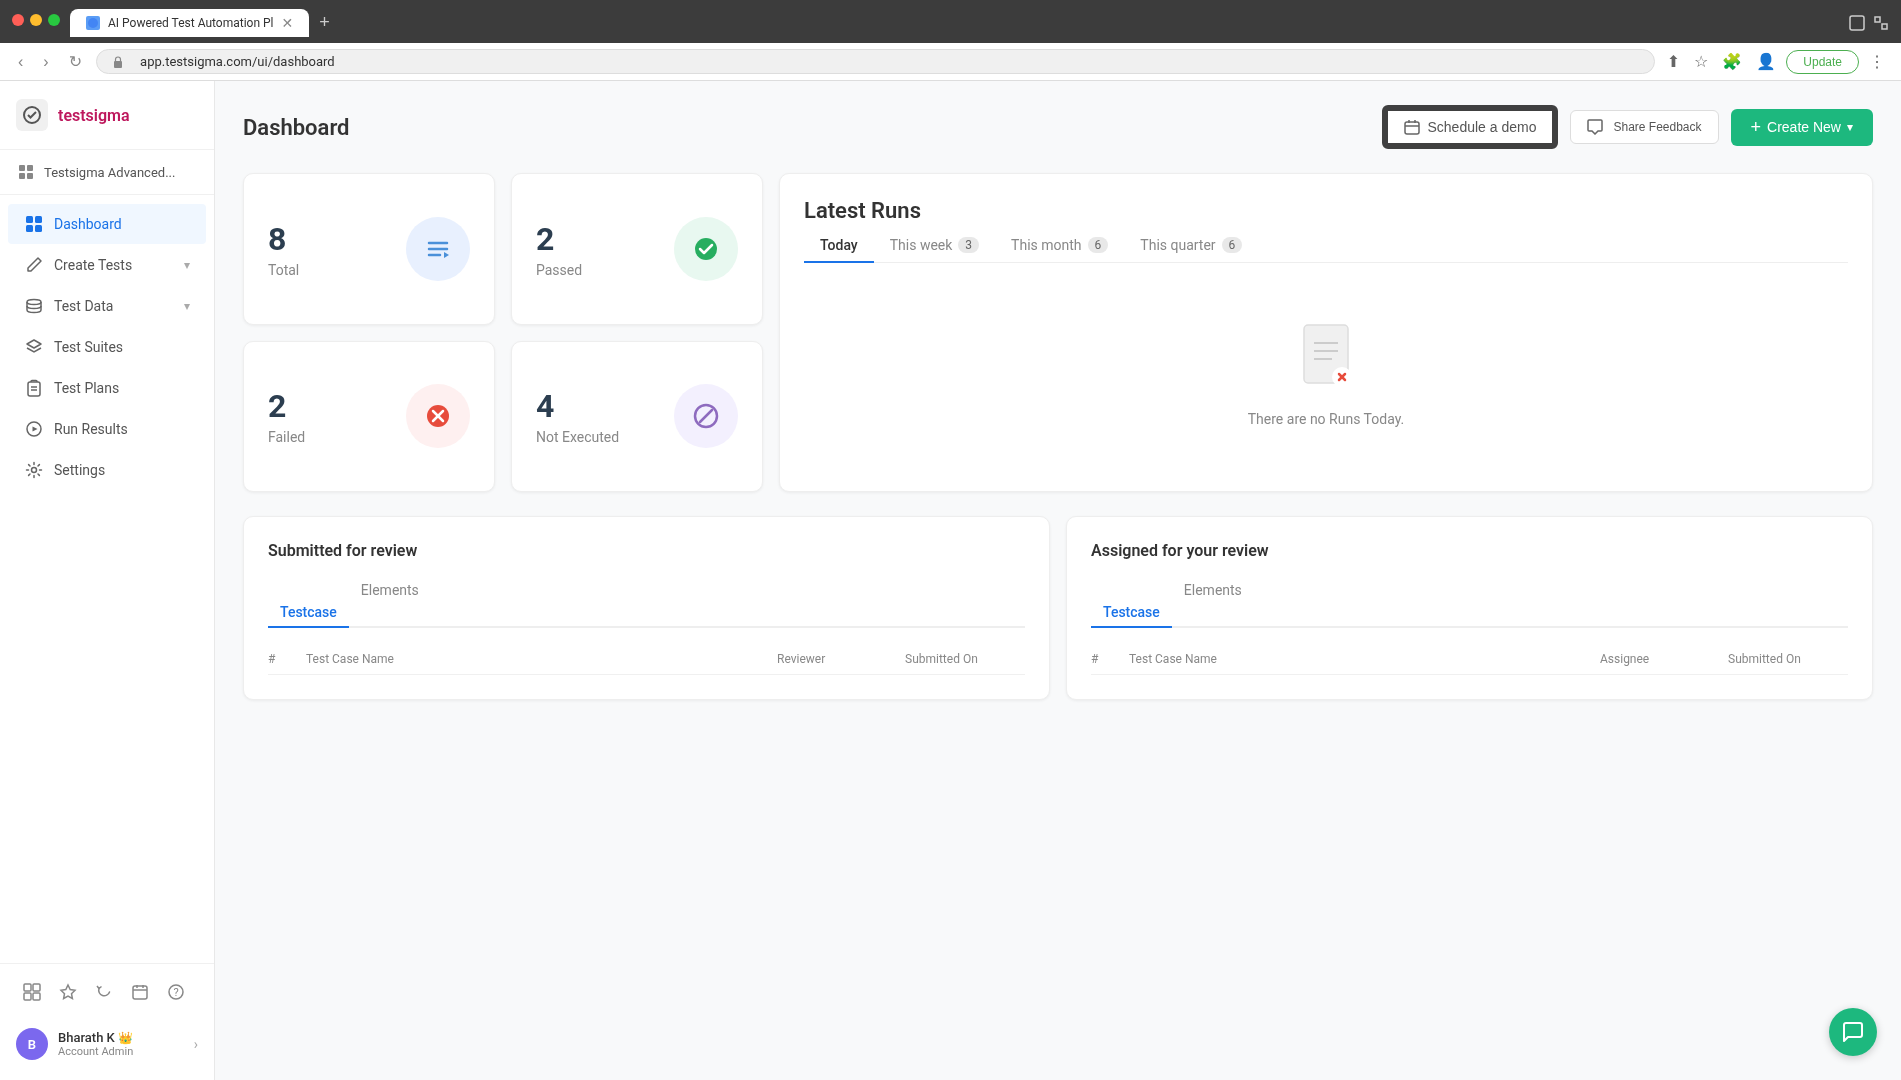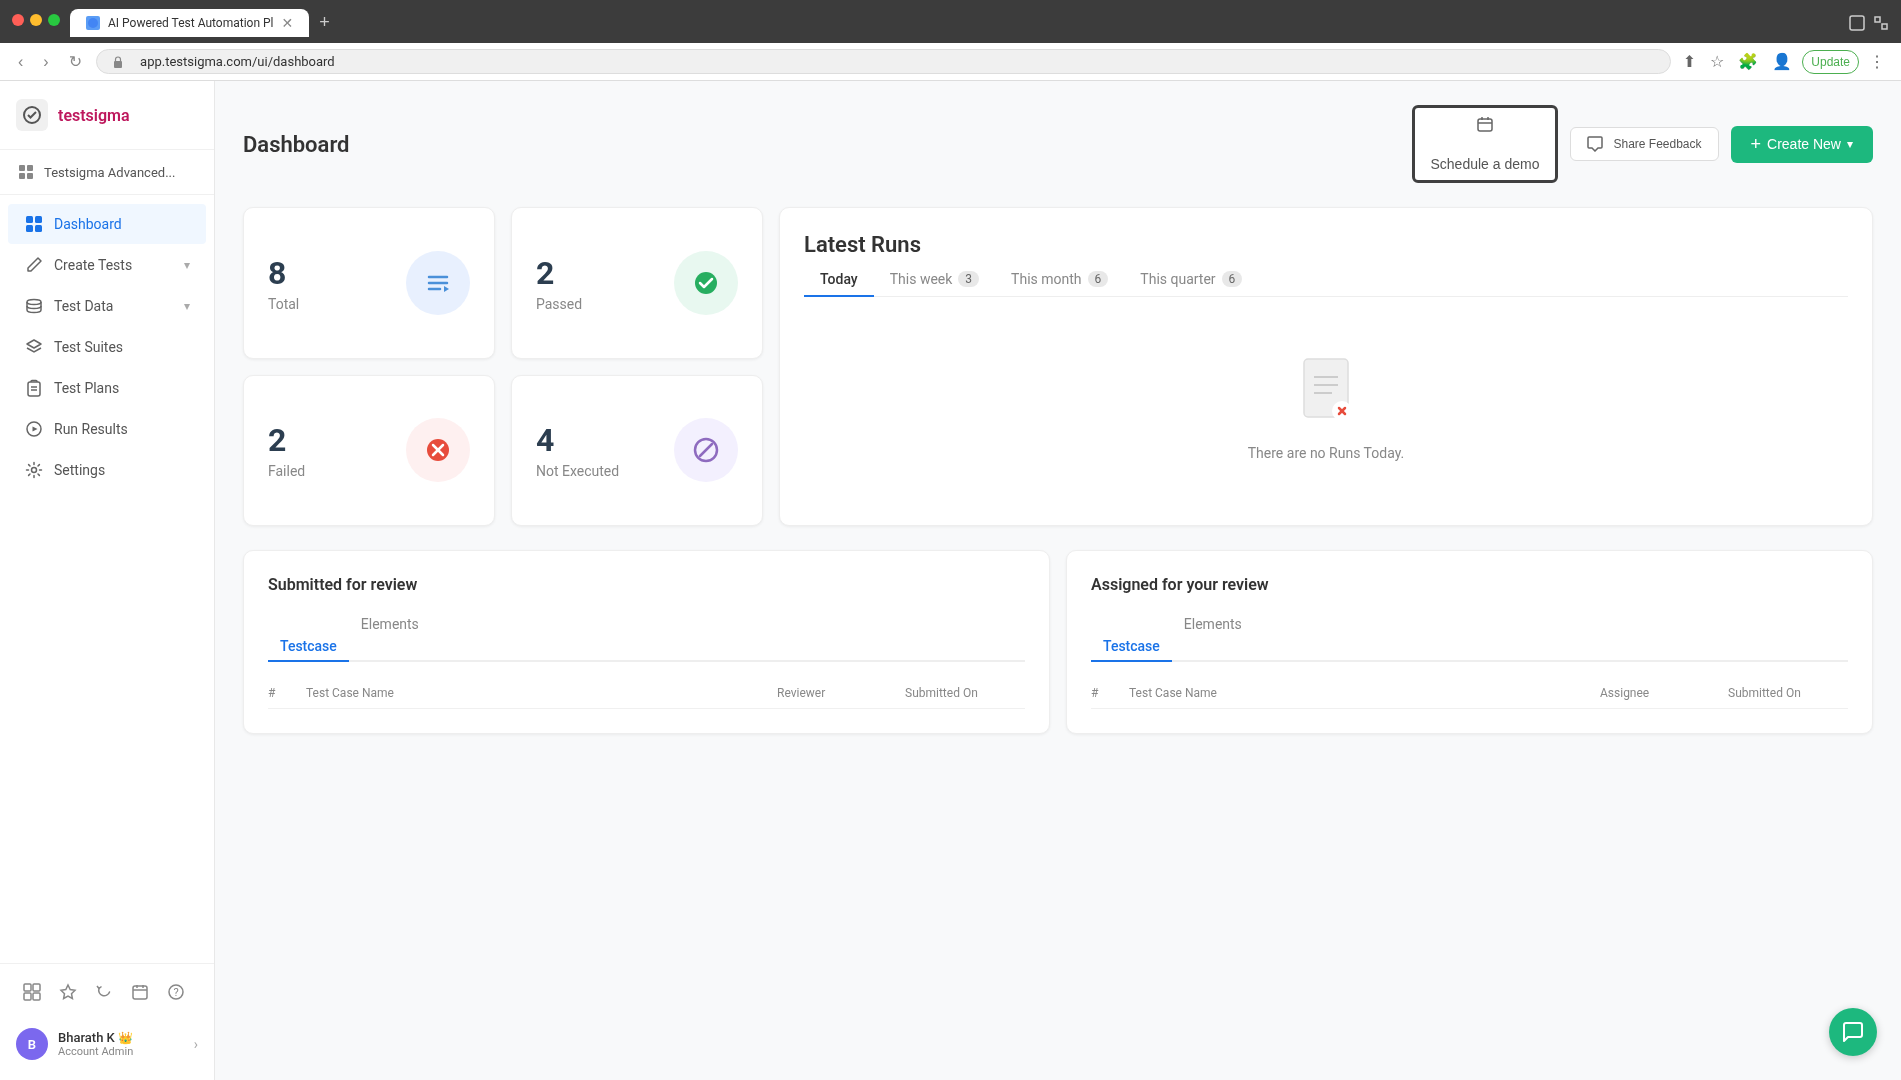--- a/index.html
+++ b/index.html
@@ -17,21 +17,21 @@
     .tl { width: 12px; height: 12px; border-radius: 50%; }
     .tl.red { background: #ff5f57; }
     .tl.yellow { background: #ffbd2e; }
     .tl.green { background: #28c840; }
     .browser-toolbar { background: #ffffff; padding: 6px 12px; display: flex; align-items: center; gap: 8px; border-bottom: 1px solid #ddd; }
     .nav-btn { background: none; border: none; color: #888; font-size: 16px; cursor: pointer; padding: 2px 6px; }
     .address-bar { flex: 1; background: #f0f0f0; border: 1px solid #ddd; border-radius: 20px; padding: 4px 14px; font-size: 13px; color: #333; display: flex; align-items: center; gap: 15px; }
     .address-bar span { color: #333; font-size: 13px; }
     .toolbar-icons { display: flex; gap: 6px; align-items: center; }
     .toolbar-icon { color: #666; font-size: 16px; cursor: pointer; padding: 2px 4px; }
-    .update-btn { background: transparent; border: 1px solid #4CAF50; color: #4CAF50; border-radius: 16px; padding: 4px 8px; font-size: 12px; cursor: pointer; }
+    .update-btn { background: transparent; border: 1px solid #4CAF50; color: #4CAF50; border-radius: 16px; padding: 4px 16px; font-size: 12px; cursor: pointer; }
 
     
     .app-container { display: flex; flex: 1; overflow: hidden; background: #ffffff; }
 
     
     .sidebar { width: 215px; background: #ffffff; border-right: 1px solid #e8e8e8; display: flex; flex-direction: column; padding: 0; overflow-y: auto; flex-shrink: 0; }
     .sidebar-logo { display: flex; align-items: center; gap: 10px; padding: 18px 16px; border-bottom: 1px solid #f0f0f0; }
     .logo-icon { width: 32px; height: 32px; background: #f0f0f0; border-radius: 6px; display: flex; align-items: center; justify-content: center; }
     .logo-text { font-size: 16px; font-weight: 600; color: #be185d; }
     .sidebar-workspace { display: flex; align-items: center; gap: 8px; padding: 12px 16px; font-size: 13px; color: #555; cursor: pointer; border-bottom: 1px solid #f0f0f0; text-align: center; }
@@ -51,21 +51,21 @@
     .user-role { font-size: 11px; color: #888; }
     .crown { font-size: 12px; }
 
     
     .main-content { flex: 1; overflow-y: auto; padding: 24px 28px; background: #f8f9fa; }
 
     
     .page-header { display: flex; align-items: center; justify-content: space-between; margin-bottom: 24px; }
     .page-title { font-size: 22px; font-weight: 600; color: #333; }
     .header-actions { display: flex; align-items: center; gap: 12px; }
-    .schedule-btn { display: flex; align-items: center; gap: 24px; padding: 8px 16px; border: 3px solid #404040; border-radius: 6px; background: white; font-size: 14px; color: #555; cursor: pointer; flex-direction: column; }
+    .schedule-btn { display: flex; align-items: center; gap: 8px; padding: 8px 16px; border: 6px solid #404040; border-radius: 6px; background: white; font-size: 14px; color: #555; cursor: pointer; }
     .feedback-btn { display: flex; align-items: center; gap: 10px; padding: 8px 16px; border: 1px solid #ddd; border-radius: 6px; background: white; font-size: 12px; color: #555; cursor: pointer; }
     .create-btn { display: flex; align-items: center; gap: 6px; padding: 8px 20px; border: none; border-radius: 6px; background: #1db87e; font-size: 14px; color: white; cursor: pointer; font-weight: 500; }
     .create-btn .chevron { font-size: 12px; }
     .stat-card { background: white; border-radius: 10px; padding: 28px 24px; display: flex; align-items: center; justify-content: space-between; box-shadow: 0 1px 3px rgba(0,0,0,0.06); border: 1px solid #eee; }
     .stat-info .stat-number { font-size: 32px; font-weight: 700; color: #2c3e50; margin-bottom: 4px; }
     .stat-info .stat-label { font-size: 14px; color: #888; }
     .stat-icon { width: 64px; height: 64px; border-radius: 50%; display: flex; align-items: center; justify-content: center; font-size: 24px; }
     .stat-icon.blue { background: #e8f0fe; color: #4a90d9; }
     .stat-icon.green { background: #e8f8f0; color: #27ae60; }
     .stat-icon.red { background: #fef0f0; color: #e74c3c; }

